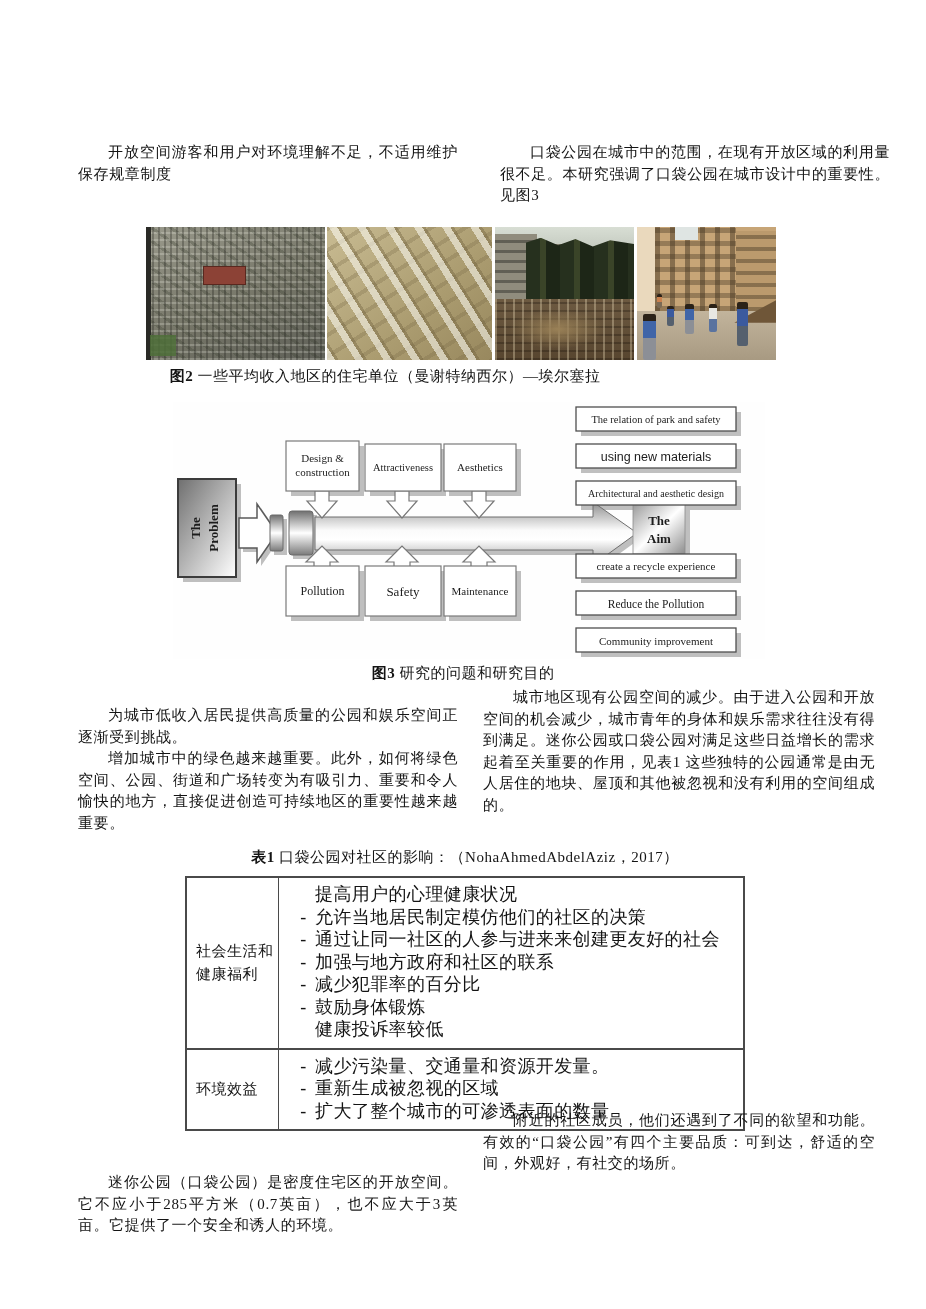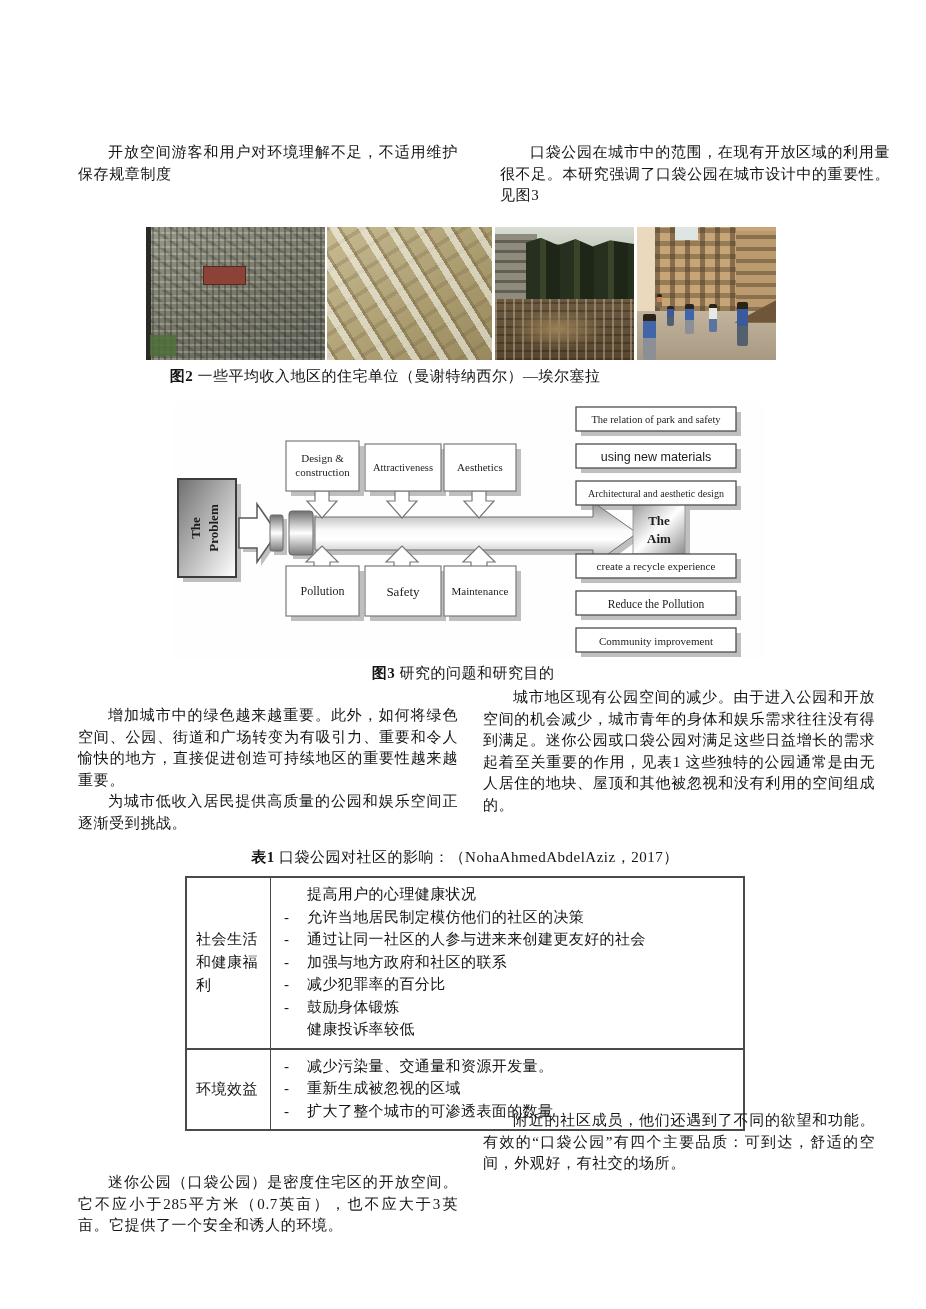--- a/index.html
+++ b/index.html
@@ -59,25 +59,25 @@
   .person.orange{background:linear-gradient(180deg,#2b2218 0 20%,#c9814f 20% 60%,#7a6a55 60% 100%);}
 
   
   .fig3{position:absolute;left:173px;top:402px;width:592px;height:257px;}
   .fig3 text{fill:#1c1c1c;}
 
   
   .tbl{position:absolute;left:185px;top:876px;width:560px;border:2px solid #4a4a4a;box-sizing:border-box;}
   .tbl-row{display:flex;align-items:stretch;}
   .tbl-row.r2{border-top:2.5px solid #4a4a4a;}
-  .tbl-h{width:84px;flex:none;border-right:1.5px solid #4a4a4a;display:flex;align-items:center;
+  .tbl-h{width:92px;flex:none;border-right:1.5px solid #4a4a4a;display:flex;align-items:center;
          padding:6px 4px 6px 9px;box-sizing:border-box;font-size:15px;line-height:23px;letter-spacing:0.5px;}
   .tbl-c{flex:1;padding:5px 6px 7px 2px;}
   .r1 .tbl-c{min-height:148px;}
-  .item{display:flex;font-size:15px;line-height:22.5px;letter-spacing:0.4px;}
+  .item{display:flex;font-size:18px;line-height:22.5px;letter-spacing:0.4px;text-align:center;}
   .item .dash{width:34px;flex:none;padding-left:11px;box-sizing:border-box;}
 </style>
 </head>
 <body>
 
 <div class="page">
 
   <div class="para" style="left:78px;top:142px;width:380px;">
     <p>开放空间游客和用户对环境理解不足，不适用维护保存规章制度</p>
   </div>
@@ -231,22 +231,22 @@
       <text x="483" y="243" text-anchor="middle" font-size="11">Community improvement</text>
     </g>
   </svg>
 
   <div class="caption" style="left:0;top:664px;width:926px;">
     <span class="cap-label">图3</span>
     <span>研究的问题和研究目的</span>
   </div>
 
   <div class="para" style="left:78px;top:705px;width:380px;">
+    <p>为城市低收入居民提供高质量的公园和娱乐空间正逐渐受到挑战。</p>
     <p>增加城市中的绿色越来越重要。此外，如何将绿色空间、公园、街道和广场转变为有吸引力、重要和令人愉快的地方，直接促进创造可持续地区的重要性越来越重要。</p>
-    <p>为城市低收入居民提供高质量的公园和娱乐空间正逐渐受到挑战。</p>
   </div>
   <div class="para" style="left:483px;top:687px;width:392px;">
     <p>城市地区现有公园空间的减少。由于进入公园和开放空间的机会减少，城市青年的身体和娱乐需求往往没有得到满足。迷你公园或口袋公园对满足这些日益增长的需求起着至关重要的作用，见表1 这些独特的公园通常是由无人居住的地块、屋顶和其他被忽视和没有利用的空间组成的。</p>
   </div>
 
   <div class="caption" style="left:185px;top:848px;width:560px;">
     <span class="cap-label">表1</span>
     <span>口袋公园对社区的影响：（NohaAhmedAbdelAziz，2017）</span>
   </div>
 

